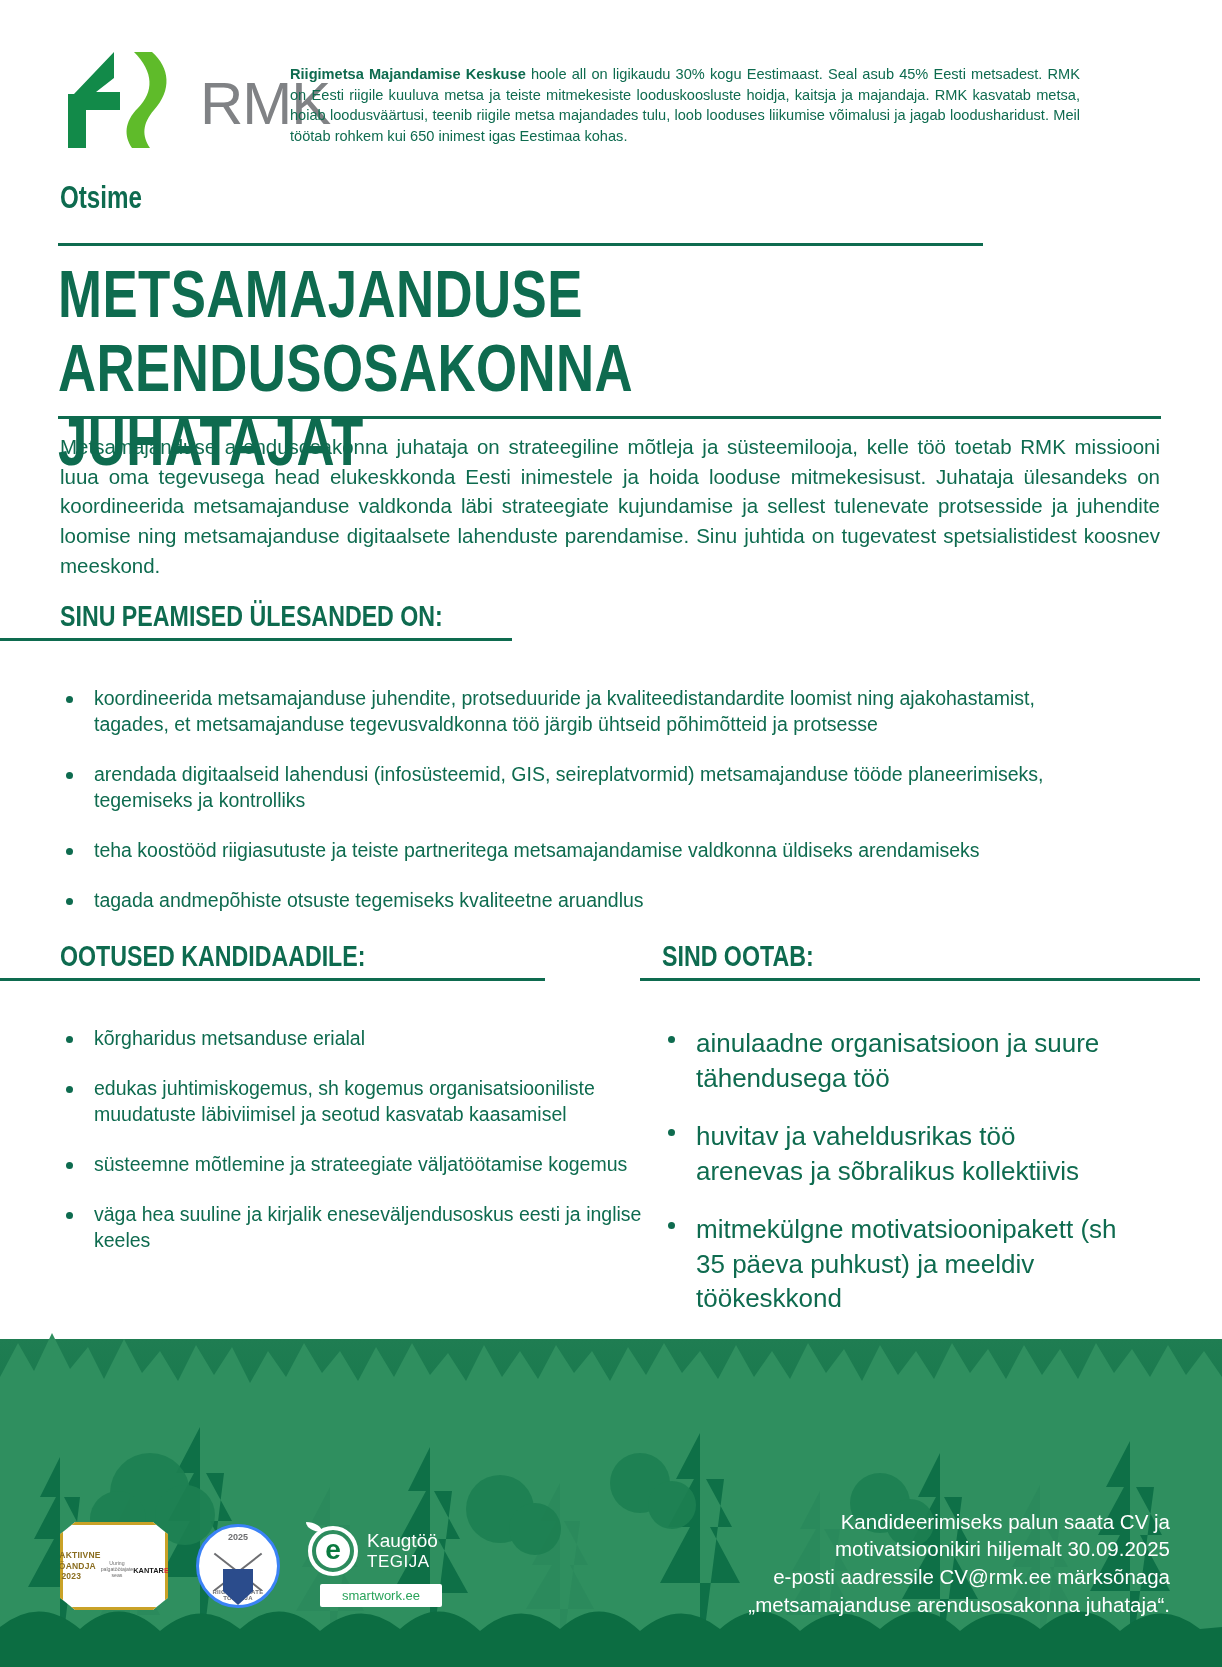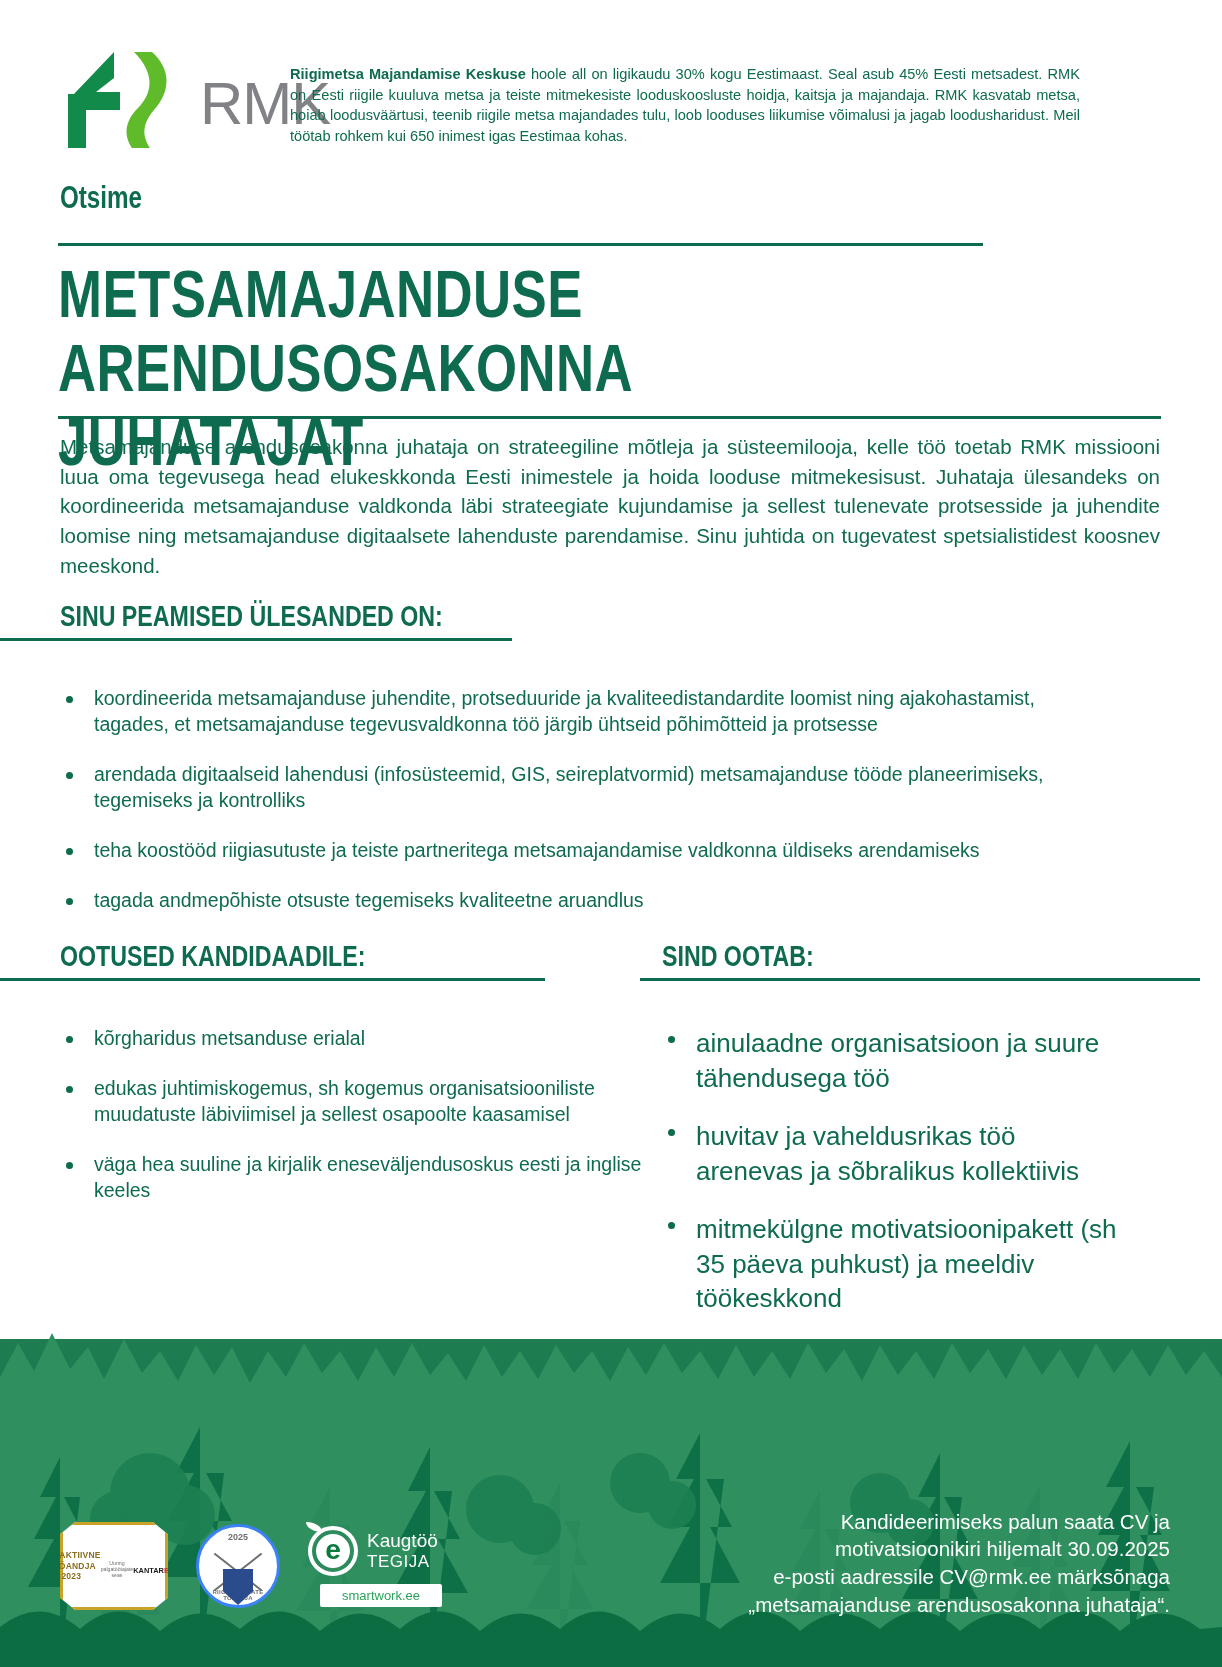--- a/index.html
+++ b/index.html
@@ -406,21 +406,22 @@
       <li>koordineerida metsamajanduse juhendite, protseduuride ja kvaliteedistandardite loomist ning ajakohastamist, tagades, et metsamajanduse tegevusvaldkonna töö järgib ühtseid põhimõtteid ja protsesse</li>
       <li>arendada digitaalseid lahendusi (infosüsteemid, GIS, seireplatvormid) metsamajanduse tööde planeerimiseks, tegemiseks ja kontrolliks</li>
       <li>teha koostööd riigiasutuste ja teiste partneritega metsamajandamise valdkonna üldiseks arendamiseks</li>
       <li>tagada andmepõhiste otsuste tegemiseks kvaliteetne aruandlus</li>
     </ul>
 
   <div class="sec-h" id="expect-heading">OOTUSED KANDIDAADILE:</div>
   <div class="sec-rule" id="expect-rule"></div>
   <ul class="bullets" id="expect-list">
       <li>kõrgharidus metsanduse erialal</li>
-      <li>edukas juhtimiskogemus, sh kogemus organisatsiooniliste muudatuste läbiviimisel ja sellest osapoolte kaasamisel</li>
+      <li>edukas juhtimiskogemus, sh kogemus organisatsiooniliste muudatuste läbiviimisel ja seotud kasvatab kaasamisel</li>
+      <li>süsteemne mõtlemine ja strateegiate väljatöötamise kogemus</li>
       <li>väga hea suuline ja kirjalik eneseväljendusoskus eesti ja inglise keeles</li>
     </ul>
 
   <div class="sec-h" id="offer-heading">SIND OOTAB:</div>
   <div class="sec-rule" id="offer-rule"></div>
   <ul class="bullets" id="offer-list">
       <li>ainulaadne organisatsioon ja suure tähendusega töö</li>
       <li>huvitav ja vaheldusrikas töö arenevas ja sõbralikus kollektiivis</li>
       <li>mitmekülgne motivatsioonipakett (sh 35 päeva puhkust) ja meeldiv töökeskkond</li>
       <li>tänapäevased töövahendid ja paindlik tööajakorraldus</li>

